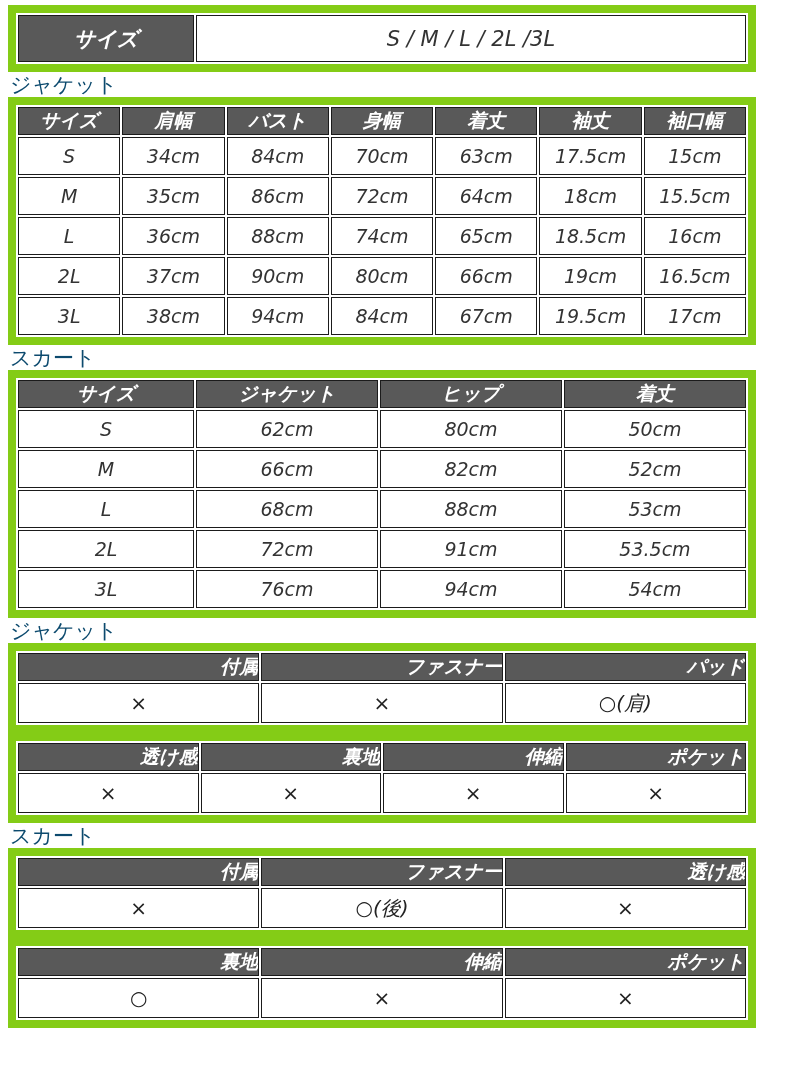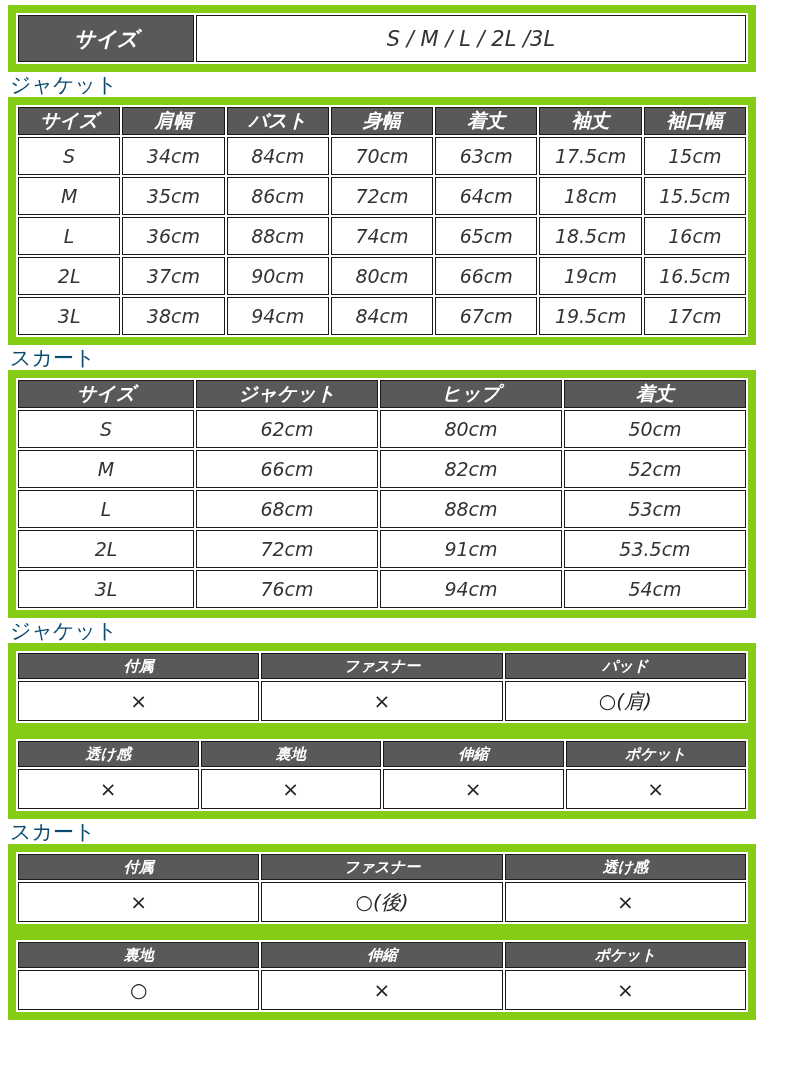--- a/index.html
+++ b/index.html
@@ -36,21 +36,21 @@
   
   .info td, .info th { height: 47px; font-size: 21px; }
   .info .w-label { width: 176px; }
 
   
   .size th { height: 28px; font-size: 19px; }
   .size td { height: 38px; font-size: 19px; color: #333333; }
   .skirt-size .c0 { width: 176px; }
 
   
-  .detail th { height: 26px; font-size: 15px; }
+  .detail th { height: 26px; font-size: 19px; text-align: right; }
   .detail td { height: 40px; font-size: 20px; color: #222222; }
 
   .sec-label {
     font-size: 21px;
     line-height: 20px;
     padding: 3px 2px 2px 2px;
     color: #0c4a6e;
   }
 </style>
 </head>

